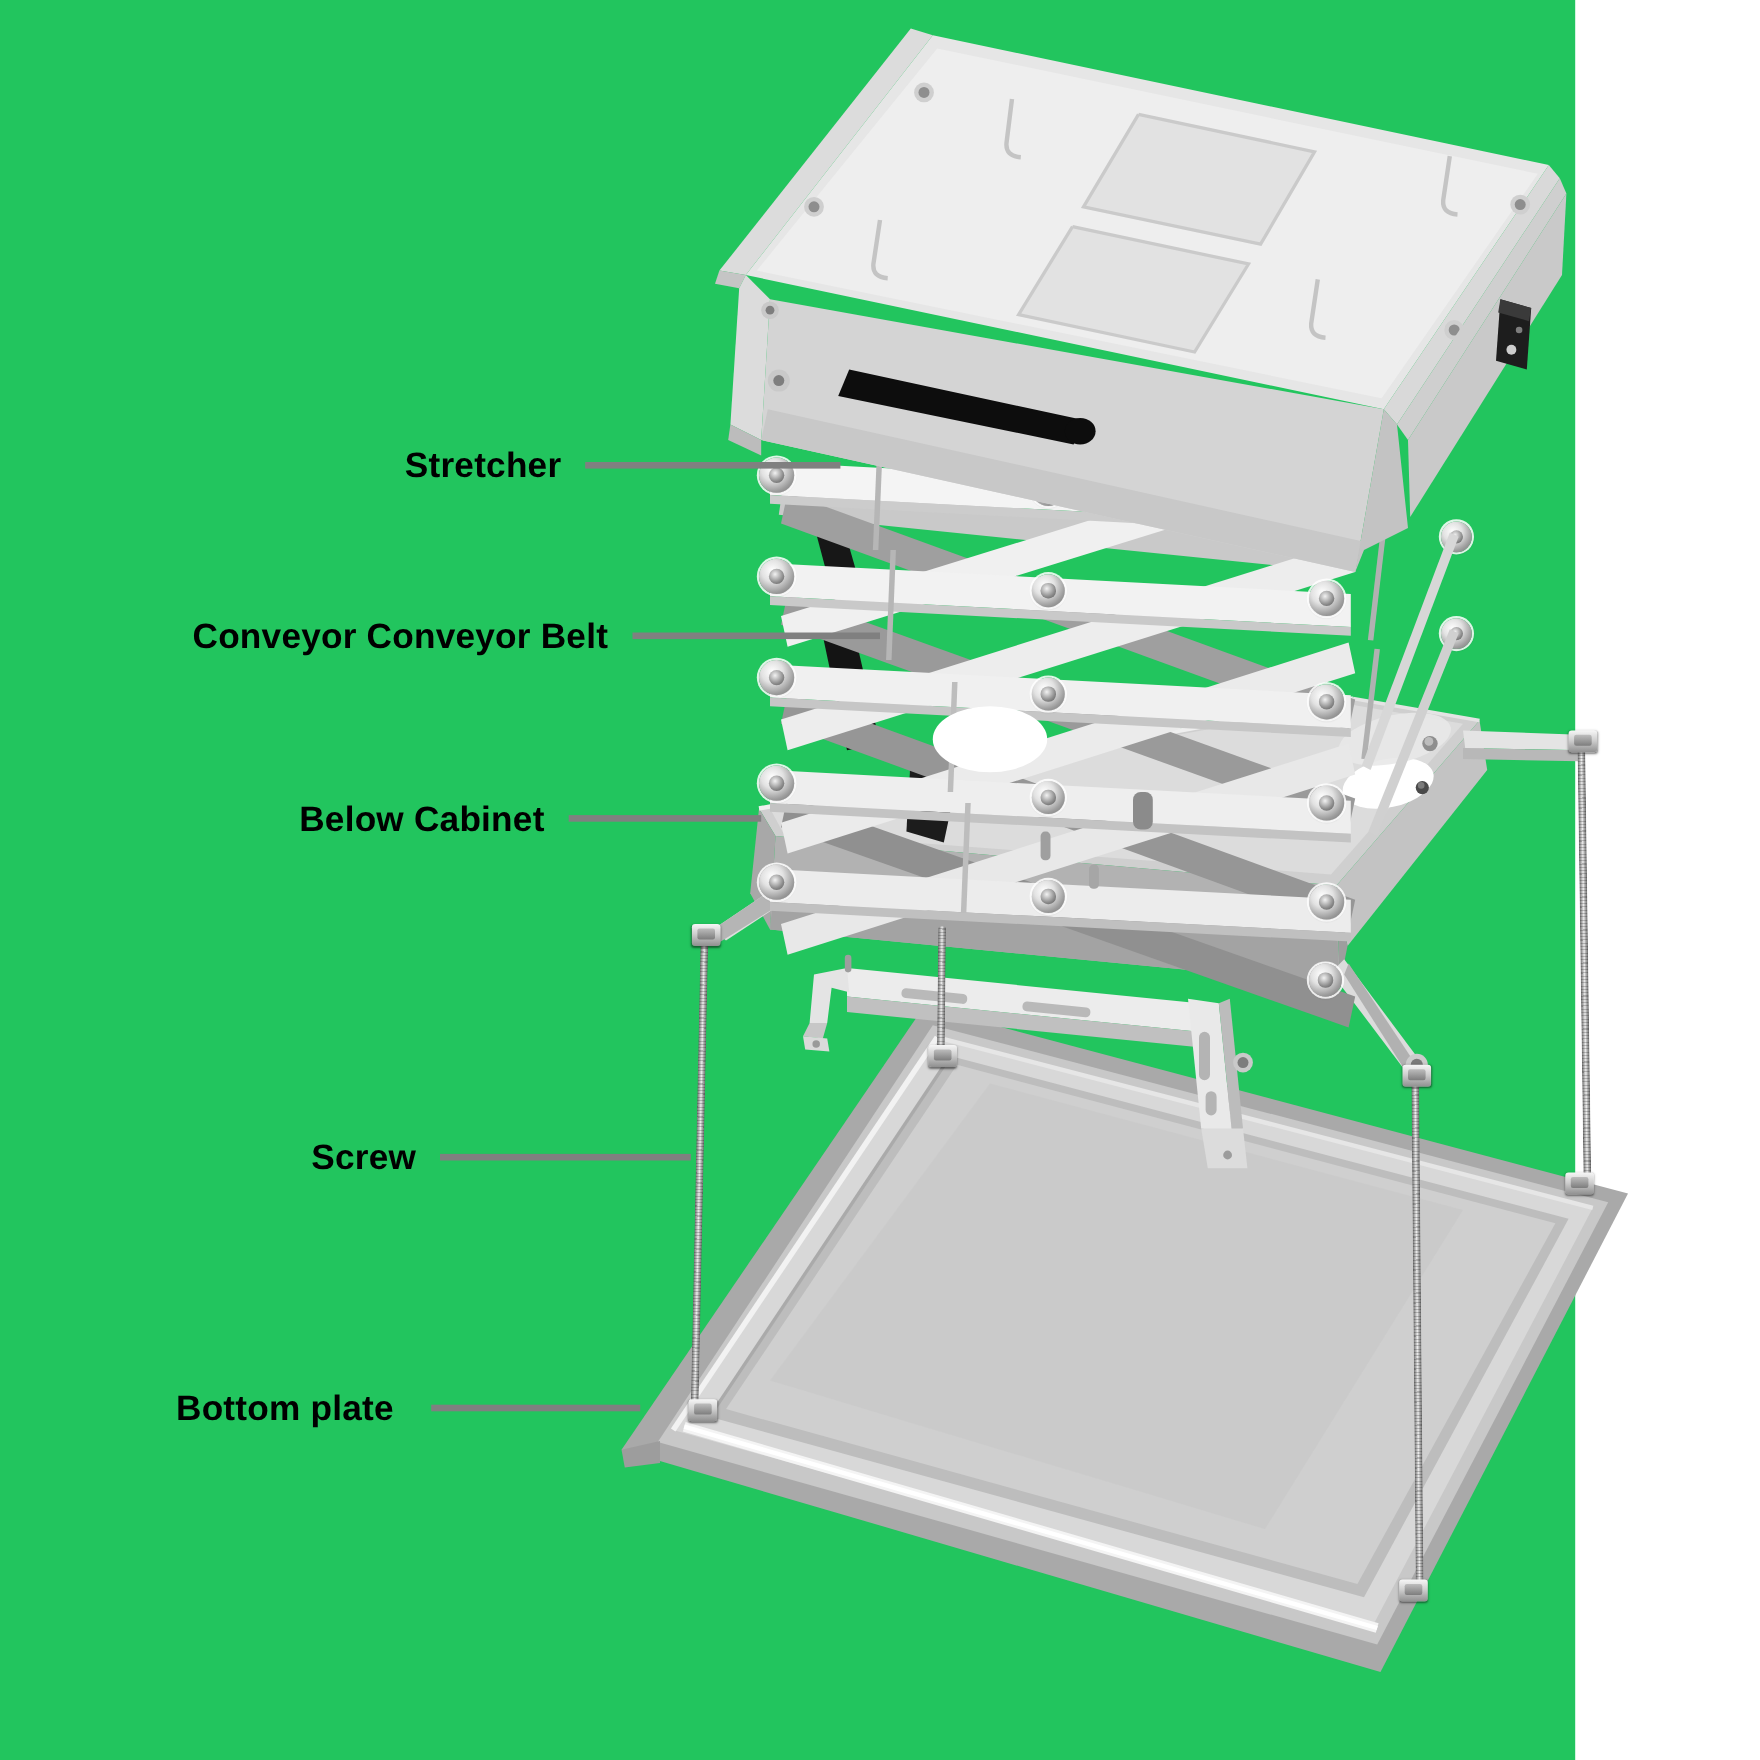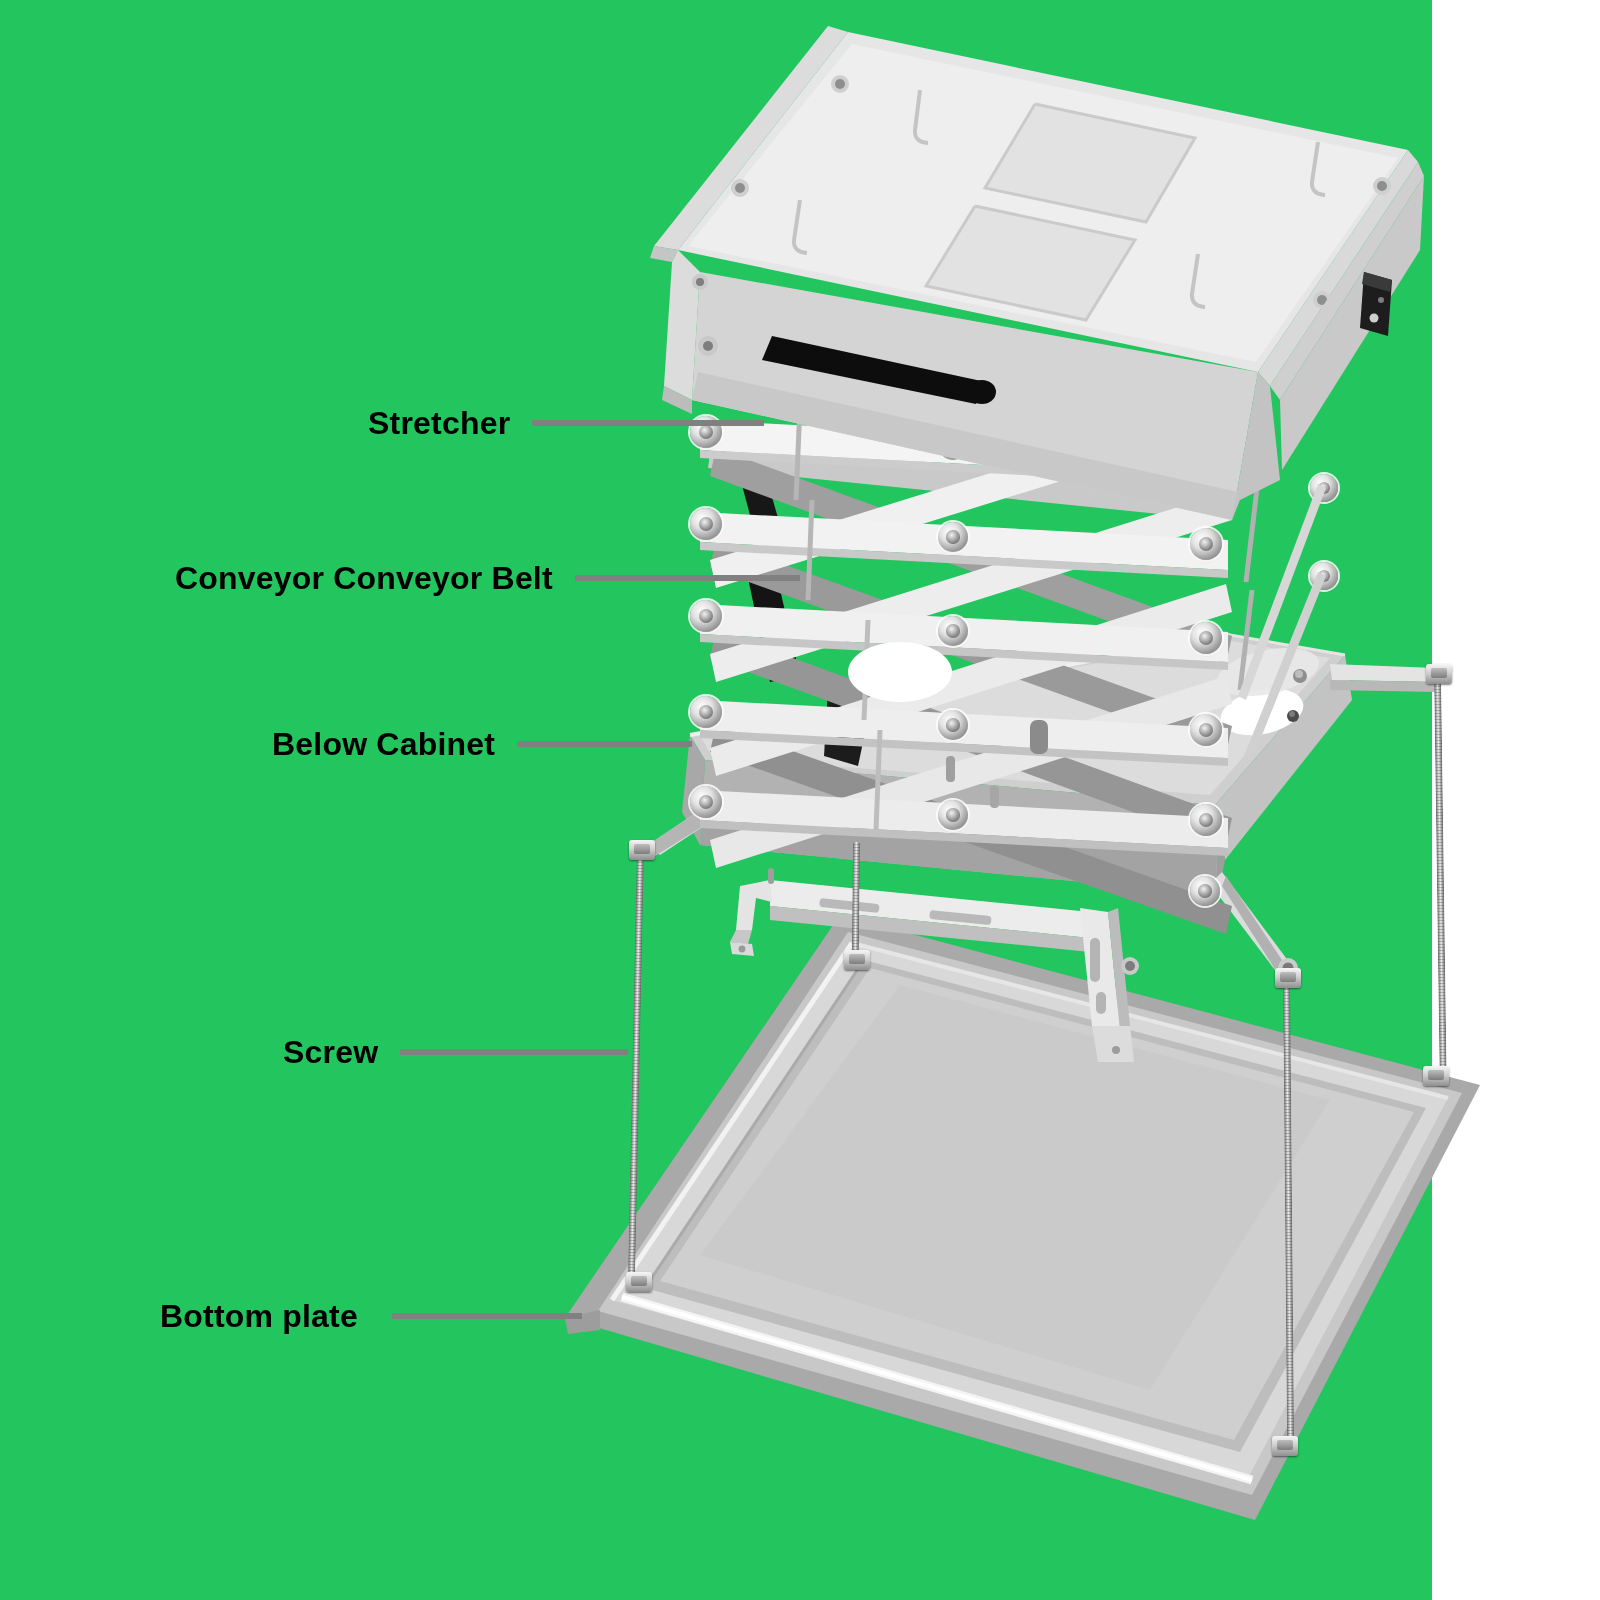--- a/index.html
+++ b/index.html
@@ -344,18 +344,18 @@
   <div class="callout" style="left:283px;top:1036px;">
     <span class="txt">Screw</span>
     <span class="lead" style="width:228px;"></span>
   </div>
 
   <div class="callout" style="left:272px;top:728px;">
     <span class="txt">Below Cabinet</span>
     <span class="lead" style="width:175px;"></span>
   </div>
 
-  <div class="callout" style="left:160px;top:1300px;gap:12px;">
+  <div class="callout" style="left:160px;top:1264px;gap:12px;">
     <span class="txt">Bottom plate</span>
     <span class="lead" style="width:190px;"></span>
   </div>
 
 </div>
 
 </body></html>

